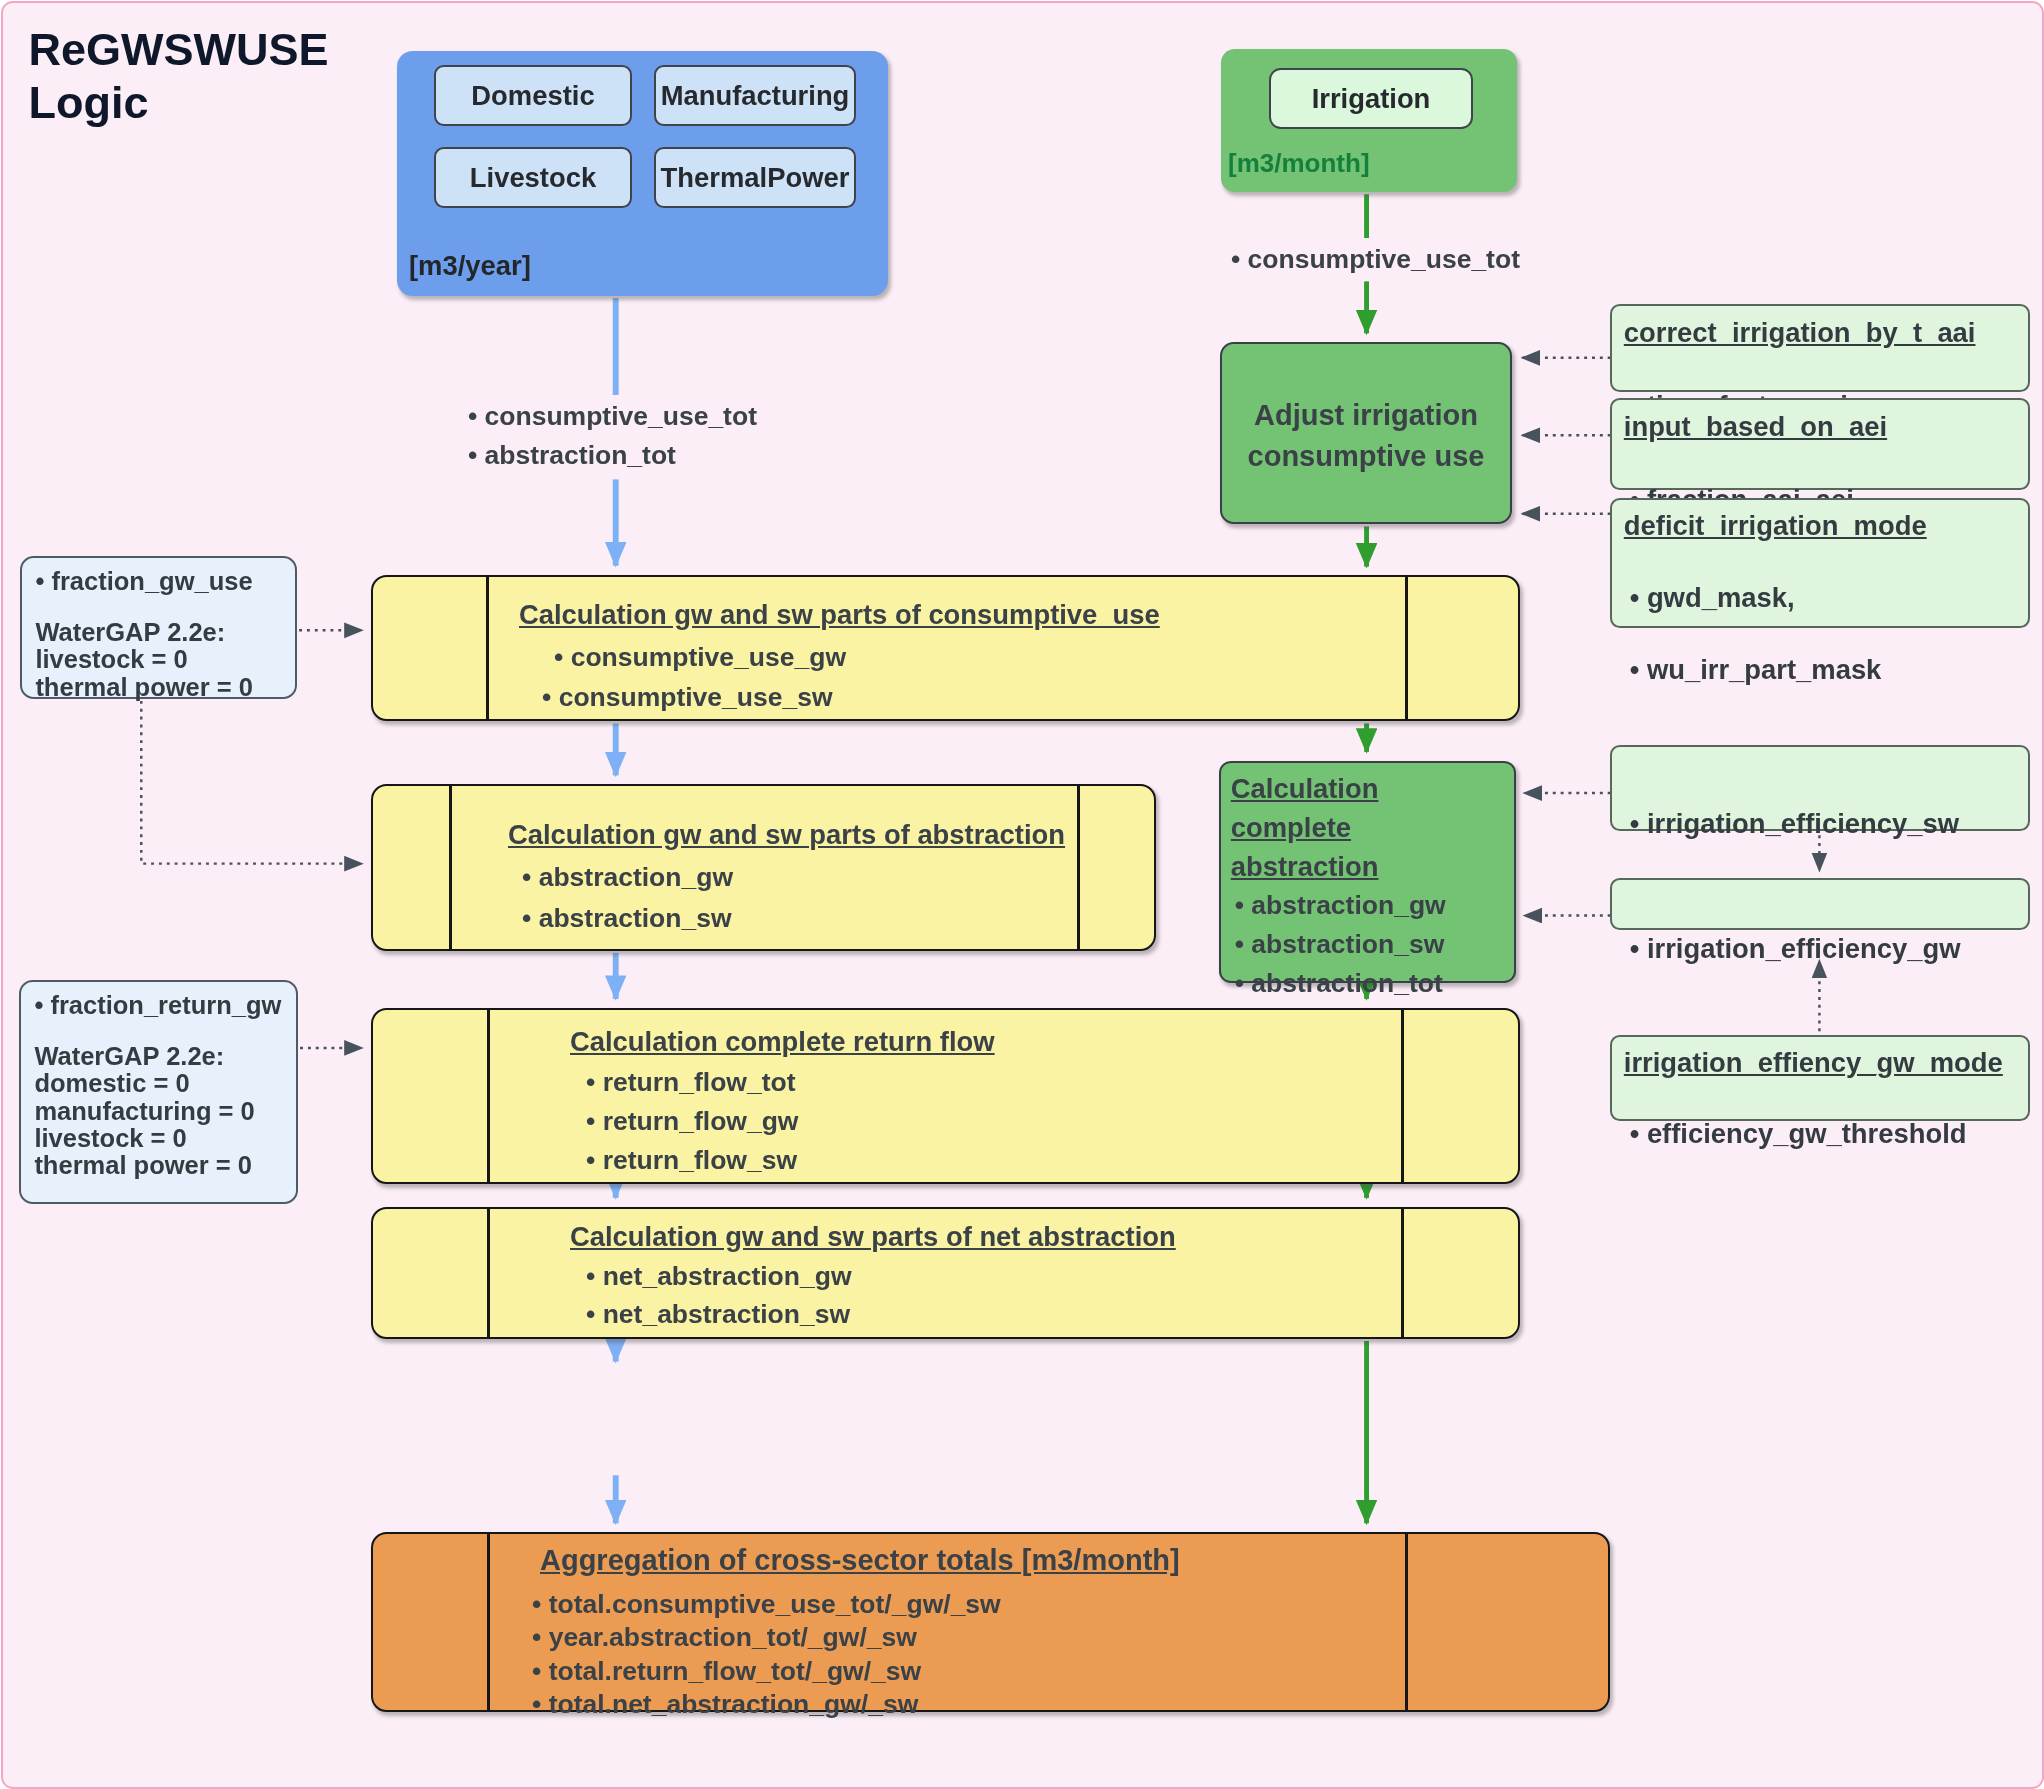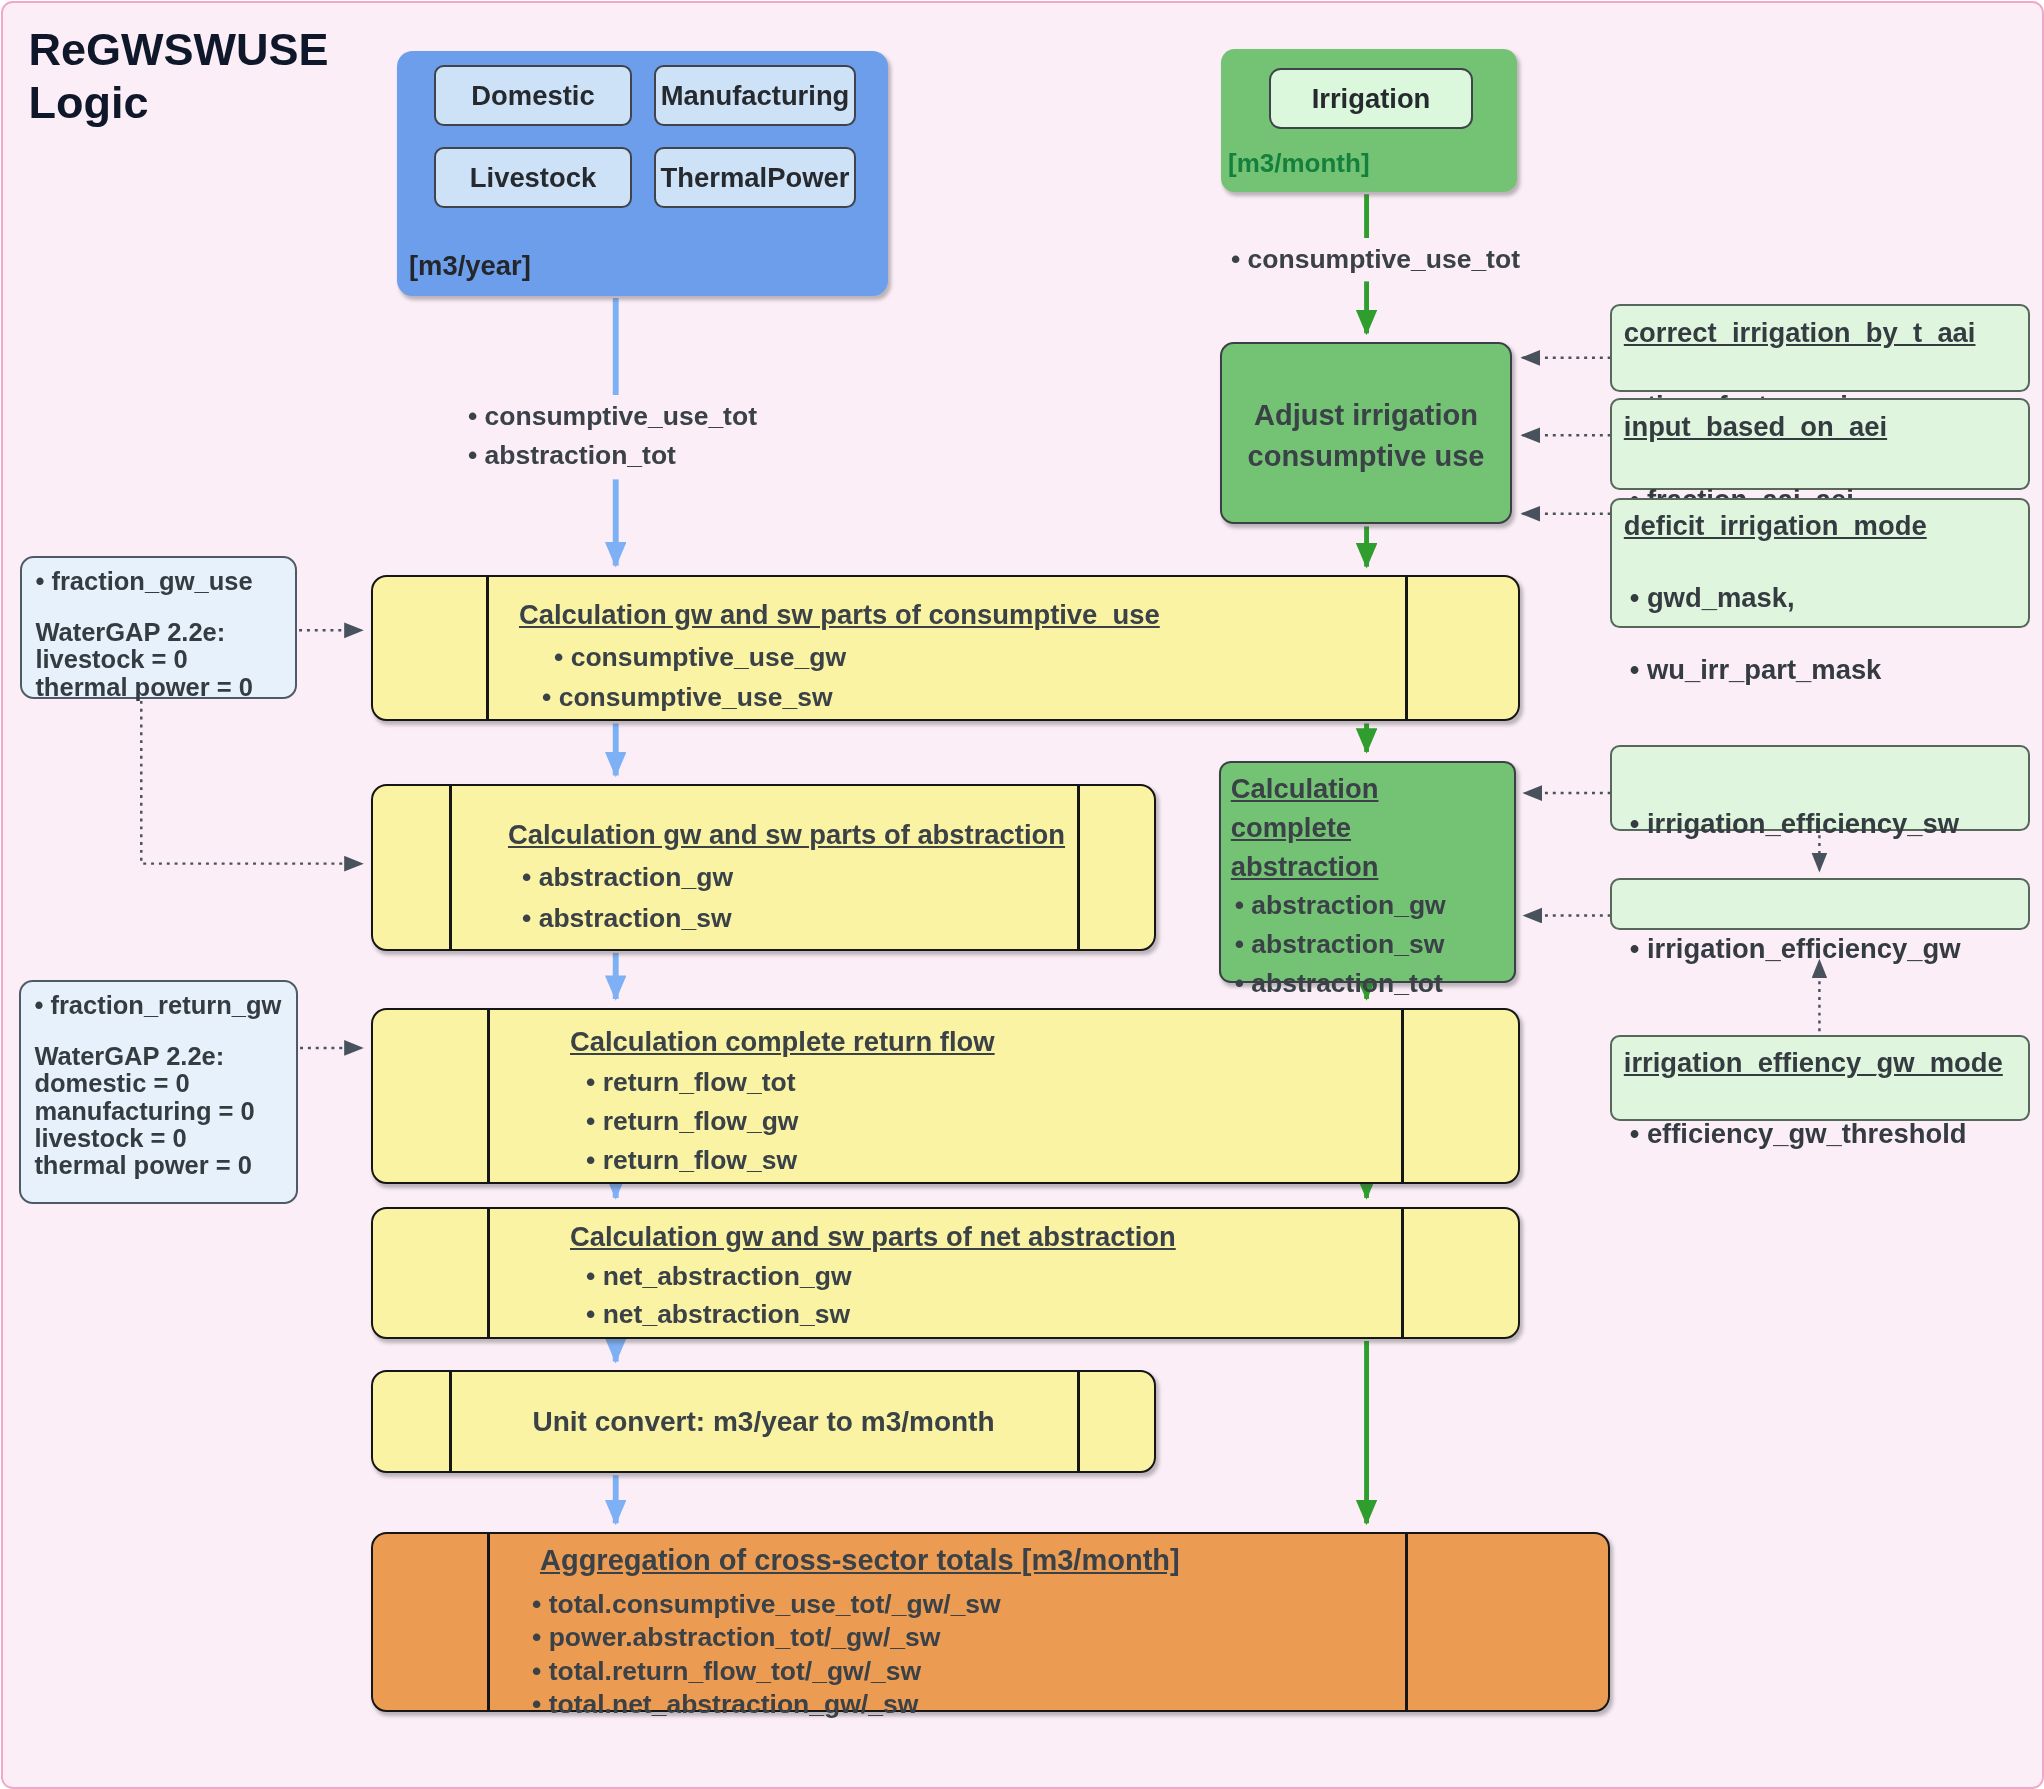--- a/index.html
+++ b/index.html
@@ -173,32 +173,27 @@
   </div>
 
   <div id="y4" class="card ybox">
     <div class="vdiv" style="left:114px;"></div>
     <div class="vdiv" style="left:1028px;"></div>
     <div class="ytitle u" style="left:197px;top:11.8px;">Calculation gw and sw parts of net abstraction</div>
     <div class="ybul" style="left:213px;top:52px;">• net_abstraction_gw</div>
     <div class="ybul" style="left:213px;top:90px;">• net_abstraction_sw</div>
   </div>
 
-  <div id="yu" class="card ybox">
-    <div class="vdiv" style="left:76px;"></div>
-    <div class="vdiv" style="left:704px;"></div>
-    <div>Unit convert: m3/year to m3/month</div>
-  </div>
 
   <div id="yo" class="card obox">
     <div class="vdiv" style="left:114px;"></div>
     <div class="vdiv" style="left:1032px;"></div>
     <div class="ytitle u" style="left:167px;top:9.8px;font-size:29px;">Aggregation of cross-sector totals [m3/month]</div>
     <div class="ybul" style="left:159px;top:55px;">• total.consumptive_use_tot/_gw/_sw</div>
-    <div class="ybul" style="left:159px;top:88px;">• power.abstraction_tot/_gw/_sw</div>
+    <div class="ybul" style="left:159px;top:88px;">• year.abstraction_tot/_gw/_sw</div>
     <div class="ybul" style="left:159px;top:122px;">• total.return_flow_tot/_gw/_sw</div>
     <div class="ybul" style="left:159px;top:155px;">• total.net_abstraction_gw/_sw</div>
   </div>
 
   <div id="lG" class="lnote">
     <div>• fraction_gw_use</div>
     <div class="wgap">WaterGAP 2.2e:</div>
     <div>livestock = 0</div>
     <div>thermal power = 0</div>
   </div>

